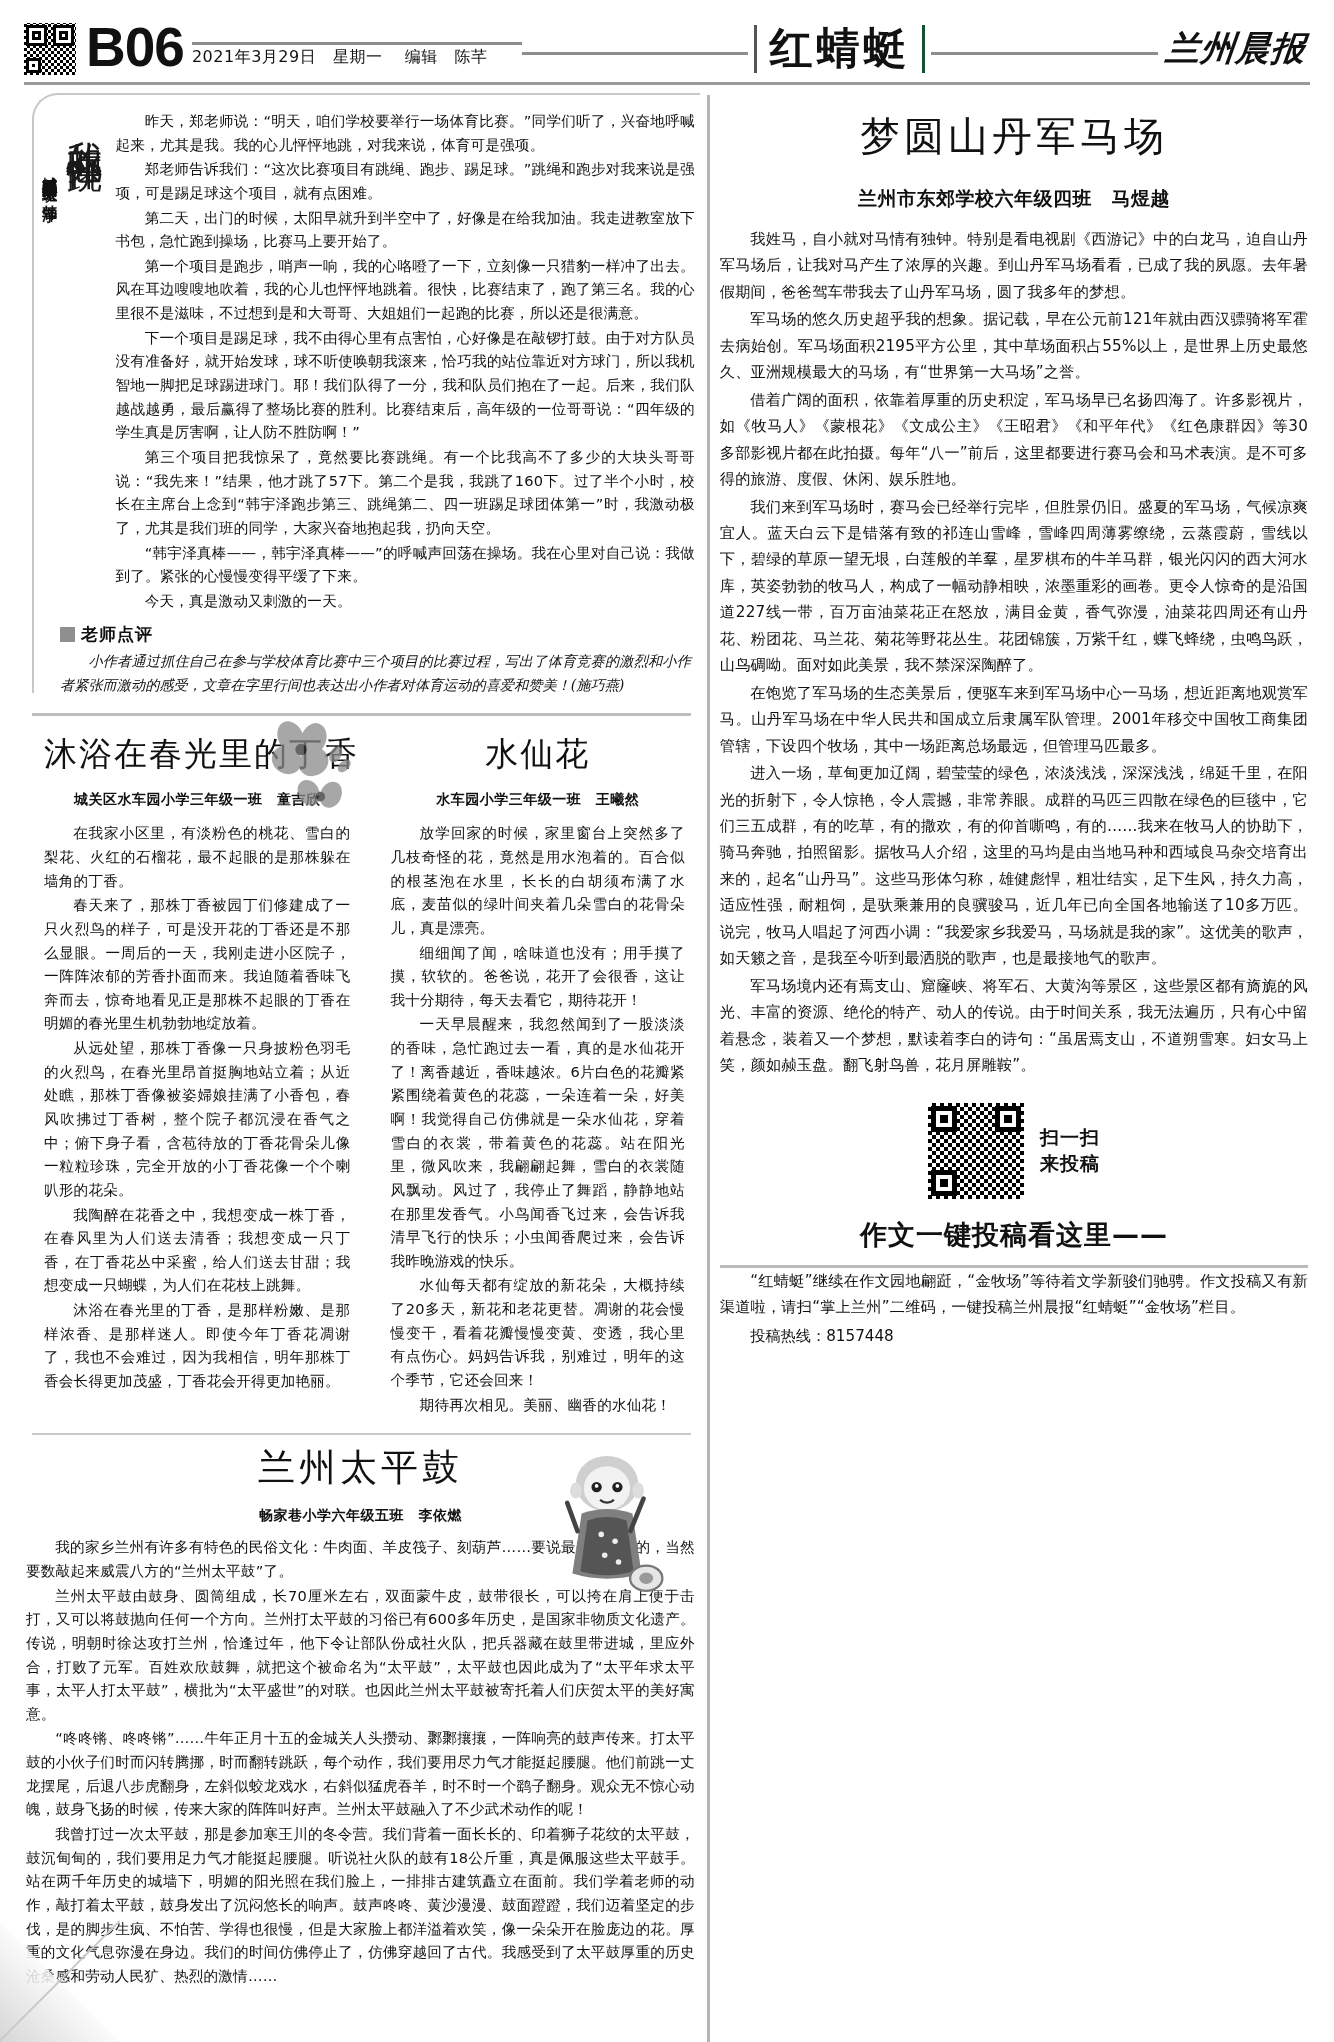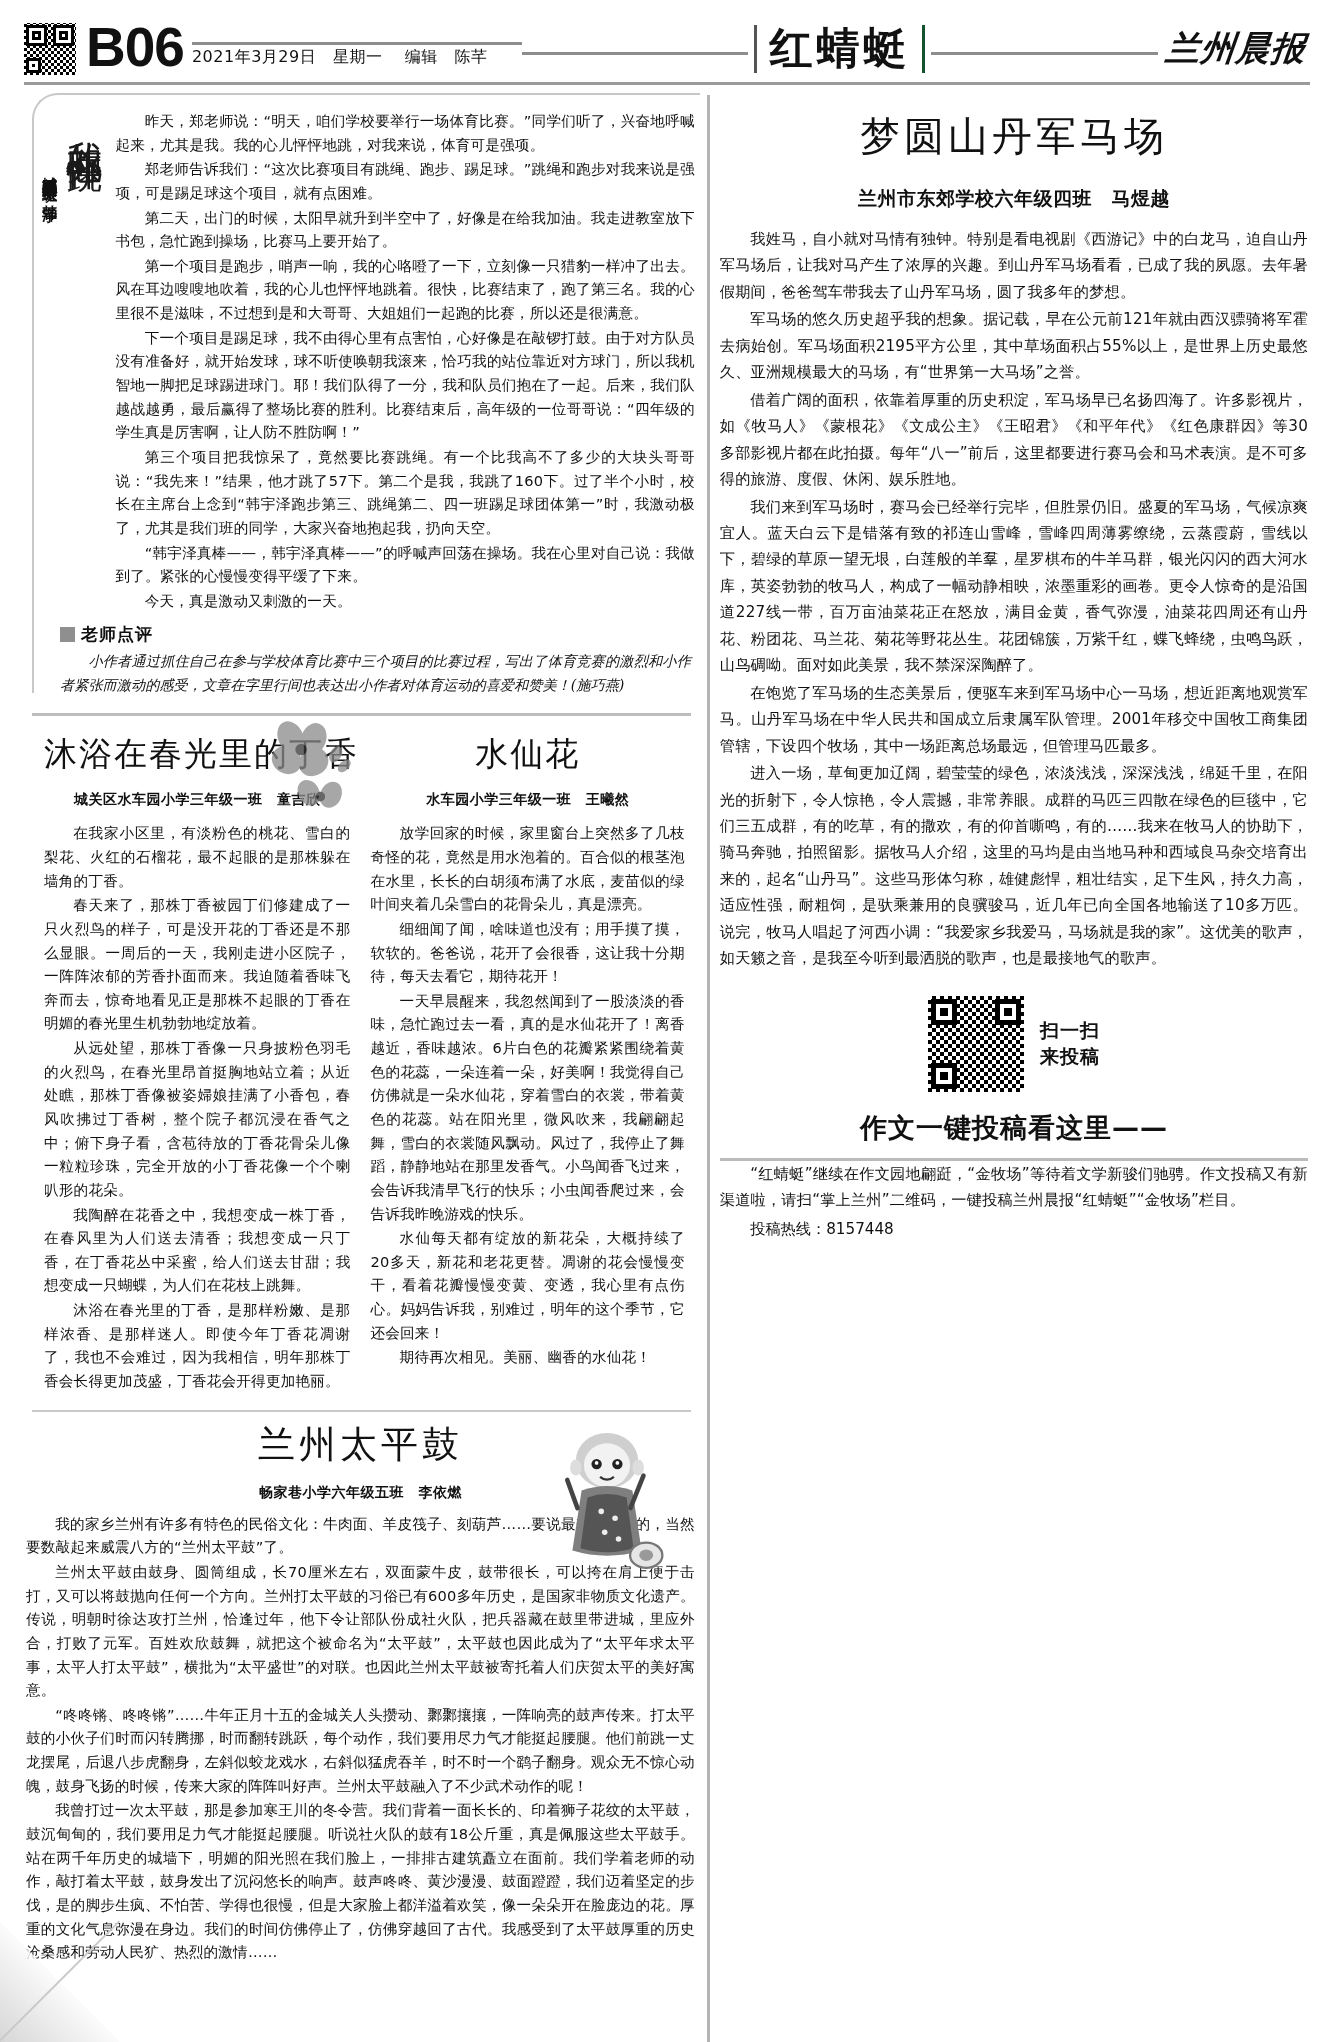--- a/index.html
+++ b/index.html
@@ -139,21 +139,21 @@
   .comment-title { font-size:17px; font-weight:700; letter-spacing:1px; }
   .comment-body {
     font-size: 14.2px; line-height:1.65; text-indent:2em; text-align:justify;
     font-family: "DejaVu Serif", serif; font-style: italic;
     padding: 0 4px 0 34px;
   }
   .divider-h { height:3px; background:#bdbdbd; margin: 16px 4px 0 6px; }
   .divider-h.thin { height:2px; background:#c9c9c9; }
 
   
-  .mid-row { display:flex; padding-top: 16px; }
+  .mid-row { display:flex; padding-top: 16px; gap: 20px; }
   .mid-col { width: 50%; padding: 0 10px; position:relative; }
   .mid-col.left-pad { padding-left: 18px; }
   .mid-title {
     font-size: 33px; letter-spacing: 2px; font-weight:400;
     font-family: "DejaVu Sans", sans-serif; white-space:nowrap;
   }
   .mid-title.center { text-align:center; }
   .mid-byline {
     font-size: 14px; font-weight:700; letter-spacing:0.5px;
     margin: 14px 0 12px 0; text-align:center;
@@ -349,20 +349,21 @@
     <div class="right-col">
       <div class="r-title">梦圆山丹军马场</div>
       <div class="r-byline">兰州市东郊学校六年级四班　马煜越</div>
       <div class="r-body">
         <p class="cn">我姓马，自小就对马情有独钟。特别是看电视剧《西游记》中的白龙马，迫自山丹军马场后，让我对马产生了浓厚的兴趣。到山丹军马场看看，已成了我的夙愿。去年暑假期间，爸爸驾车带我去了山丹军马场，圆了我多年的梦想。</p>
         <p class="cn">军马场的悠久历史超乎我的想象。据记载，早在公元前121年就由西汉骠骑将军霍去病始创。军马场面积2195平方公里，其中草场面积占55%以上，是世界上历史最悠久、亚洲规模最大的马场，有“世界第一大马场”之誉。</p>
         <p class="cn">借着广阔的面积，依靠着厚重的历史积淀，军马场早已名扬四海了。许多影视片，如《牧马人》《蒙根花》《文成公主》《王昭君》《和平年代》《红色康群因》等30多部影视片都在此拍摄。每年“八一”前后，这里都要进行赛马会和马术表演。是不可多得的旅游、度假、休闲、娱乐胜地。</p>
         <p class="cn">我们来到军马场时，赛马会已经举行完毕，但胜景仍旧。盛夏的军马场，气候凉爽宜人。蓝天白云下是错落有致的祁连山雪峰，雪峰四周薄雾缭绕，云蒸霞蔚，雪线以下，碧绿的草原一望无垠，白莲般的羊羣，星罗棋布的牛羊马群，银光闪闪的西大河水库，英姿勃勃的牧马人，构成了一幅动静相映，浓墨重彩的画卷。更令人惊奇的是沿国道227线一带，百万亩油菜花正在怒放，满目金黄，香气弥漫，油菜花四周还有山丹花、粉团花、马兰花、菊花等野花丛生。花团锦簇，万紫千红，蝶飞蜂绕，虫鸣鸟跃，山鸟碉呦。面对如此美景，我不禁深深陶醉了。</p>
         <p class="cn">在饱览了军马场的生态美景后，便驱车来到军马场中心一马场，想近距离地观赏军马。山丹军马场在中华人民共和国成立后隶属军队管理。2001年移交中国牧工商集团管辖，下设四个牧场，其中一场距离总场最远，但管理马匹最多。</p>
         <p class="cn">进入一场，草甸更加辽阔，碧莹莹的绿色，浓淡浅浅，深深浅浅，绵延千里，在阳光的折射下，令人惊艳，令人震撼，非常养眼。成群的马匹三四散在绿色的巨毯中，它们三五成群，有的吃草，有的撒欢，有的仰首嘶鸣，有的……我来在牧马人的协助下，骑马奔驰，拍照留影。据牧马人介绍，这里的马均是由当地马种和西域良马杂交培育出来的，起名“山丹马”。这些马形体匀称，雄健彪悍，粗壮结实，足下生风，持久力高，适应性强，耐粗饲，是驮乘兼用的良骥骏马，近几年已向全国各地输送了10多万匹。说完，牧马人唱起了河西小调：“我爱家乡我爱马，马场就是我的家”。这优美的歌声，如天籁之音，是我至今听到最洒脱的歌声，也是最接地气的歌声。</p>
+        <p class="cn">军马场境内还有焉支山、窟窿峡、将军石、大黄沟等景区，这些景区都有旖旎的风光、丰富的资源、绝伦的特产、动人的传说。由于时间关系，我无法遍历，只有心中留着悬念，装着又一个梦想，默读着李白的诗句：“虽居焉支山，不道朔雪寒。妇女马上笑，颜如赪玉盘。翻飞射鸟兽，花月屏雕鞍”。</p>
       </div>
 
       <div class="submit-block">
         <div class="qr-row">
           <div class="qr-big">
             <div class="fp tl"></div>
               <div class="fp tr"></div>
               <div class="fp bl"></div>
           </div>
           <div class="qr-caption">

